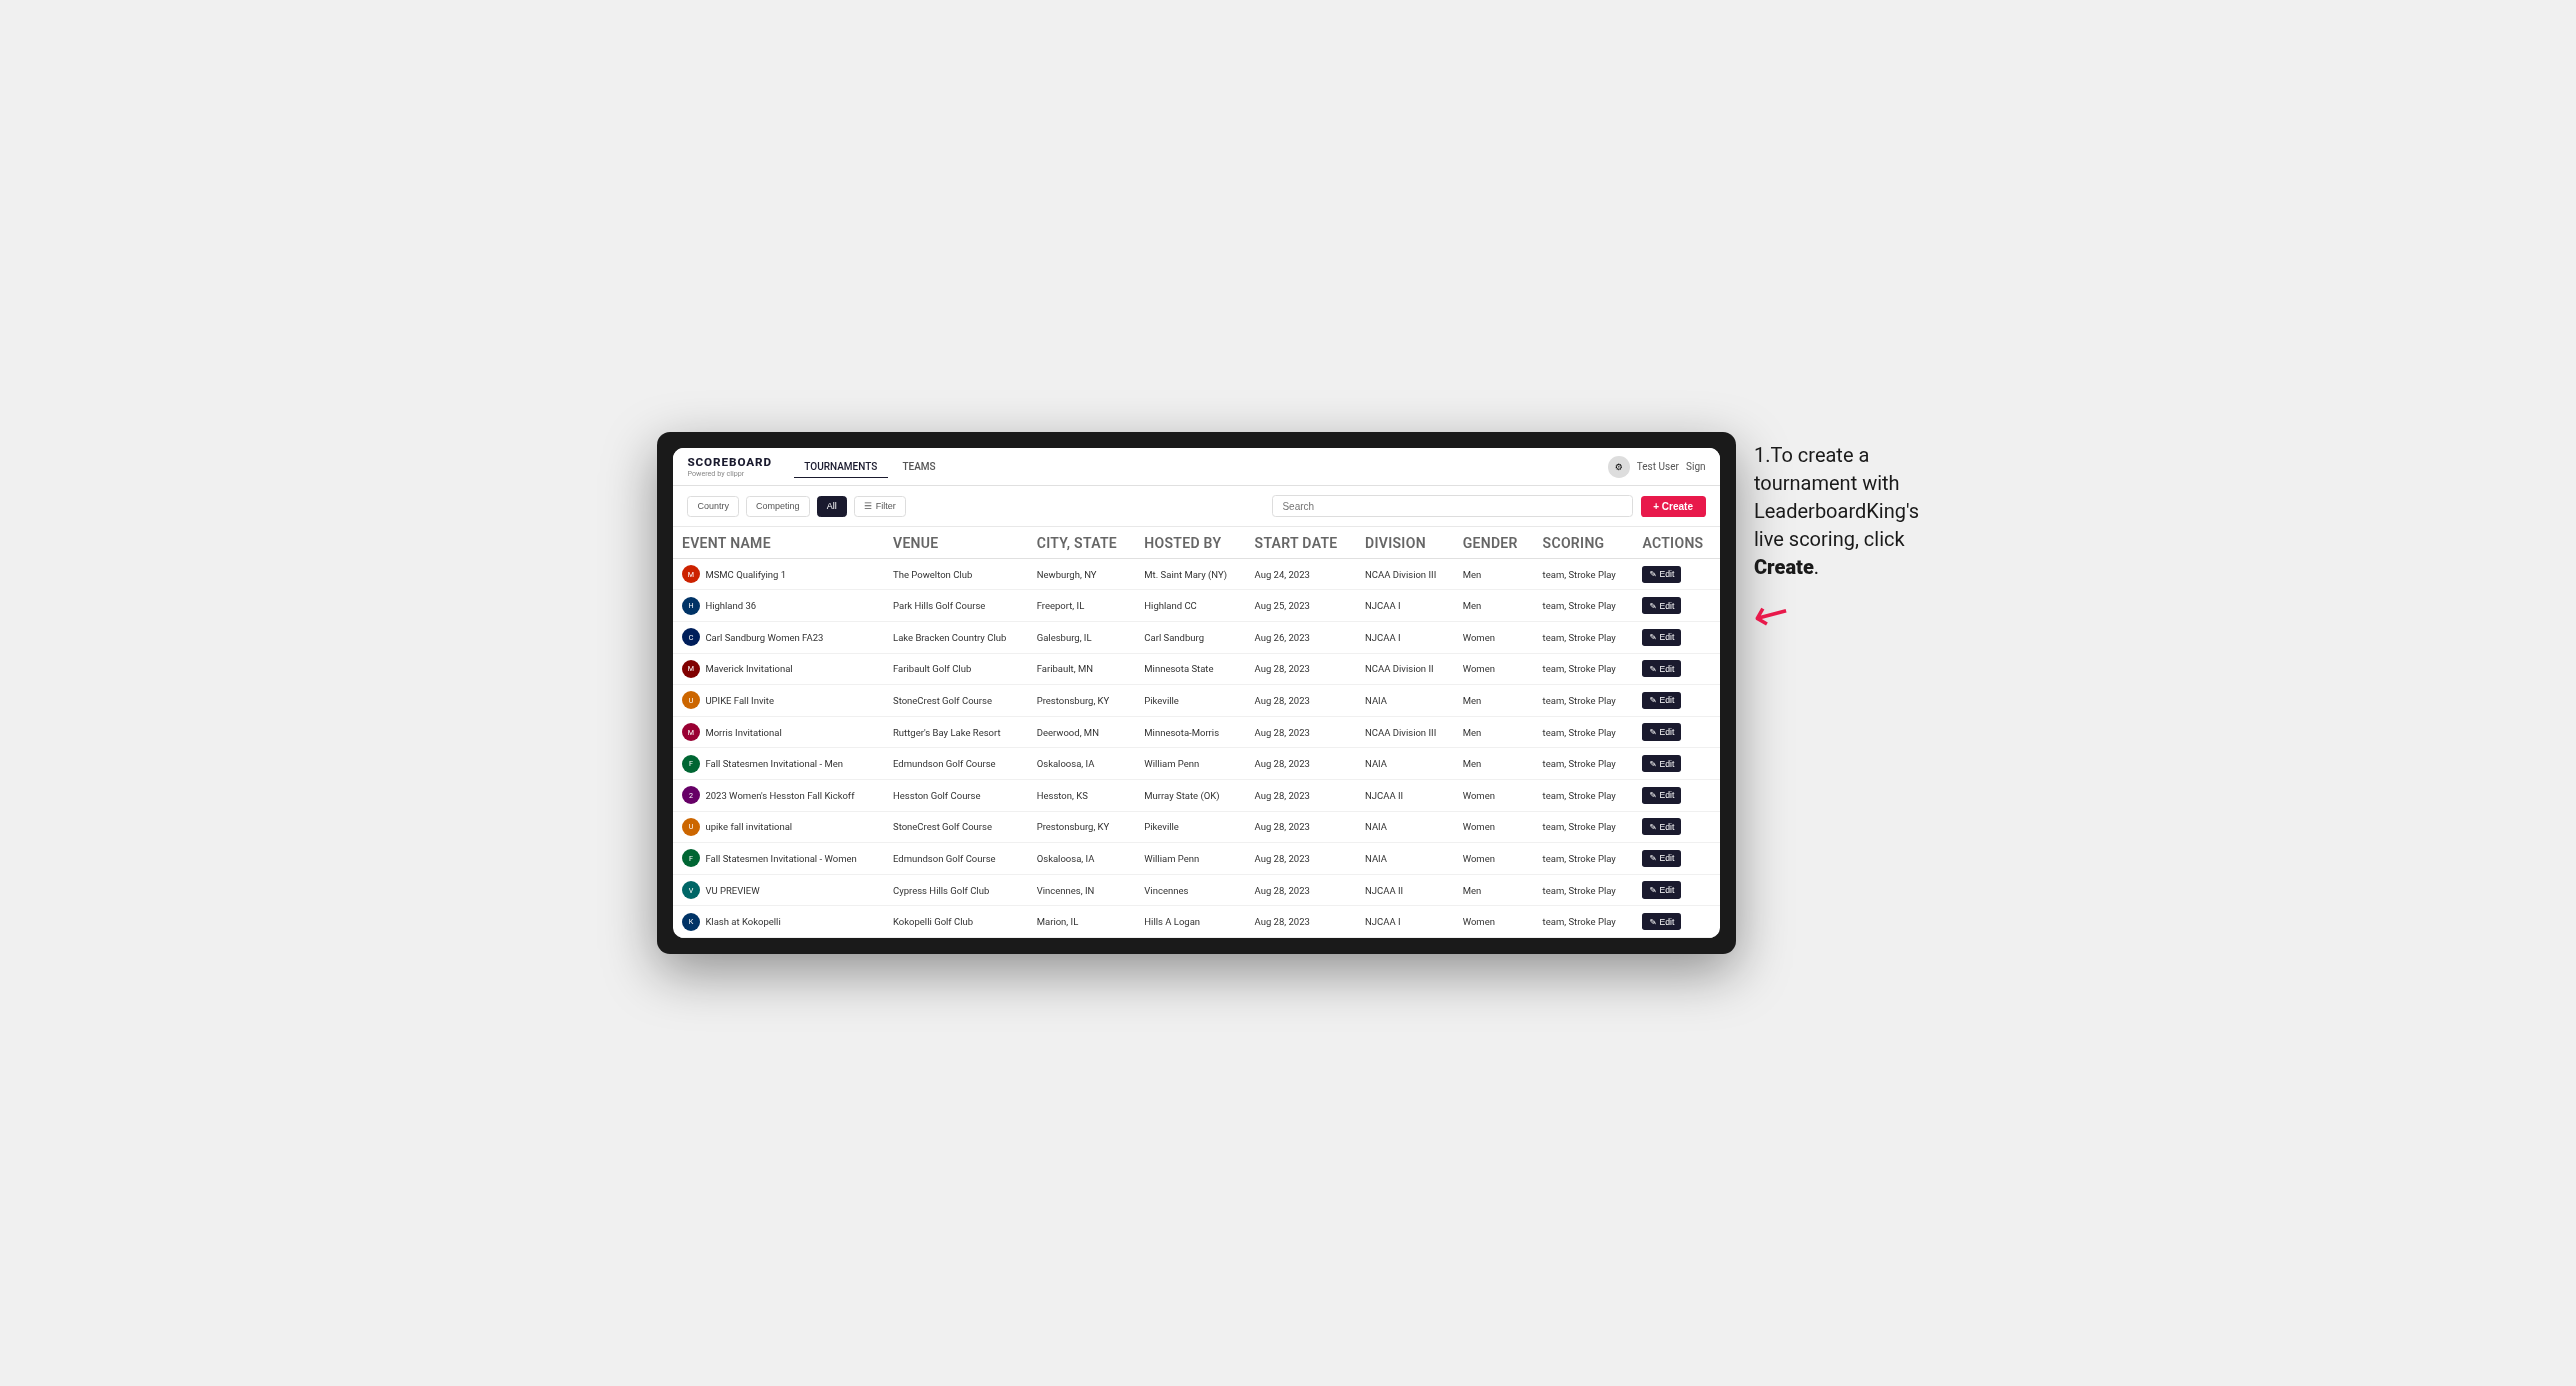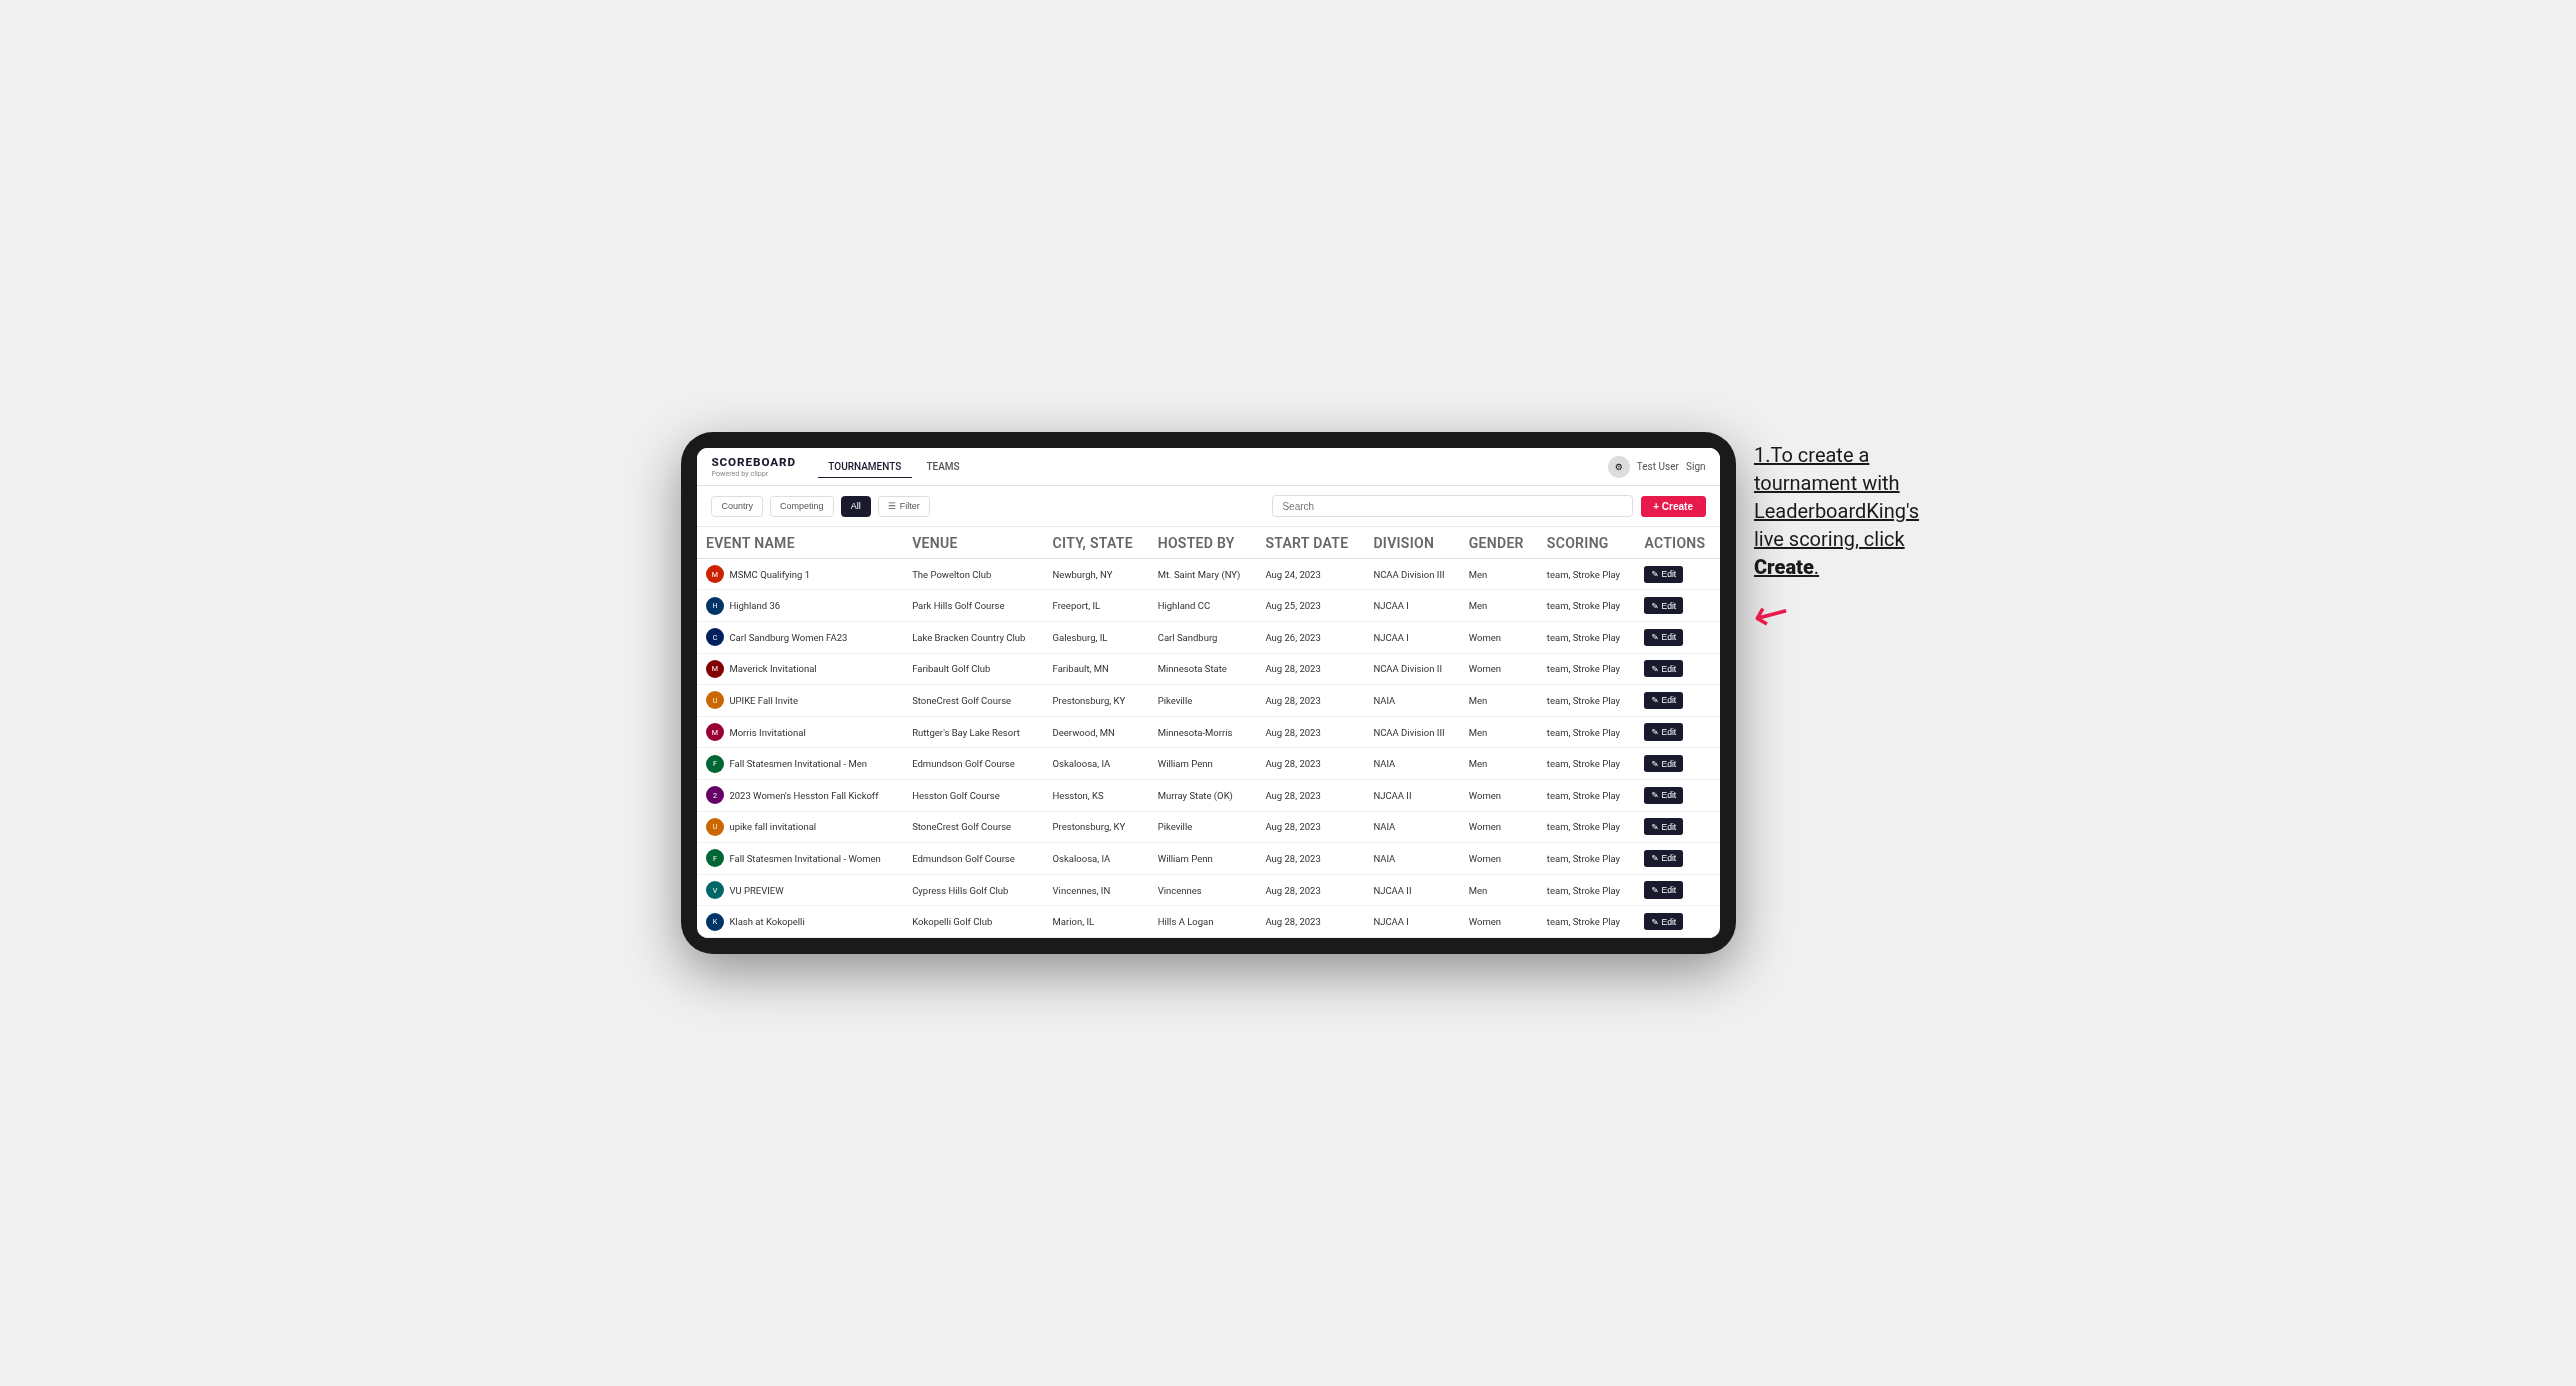--- a/index.html
+++ b/index.html
@@ -16,26 +16,25 @@
     .outer-container {
       display: flex;
       align-items: flex-start;
       gap: 18px;
       width: 100%;
       max-width: 1262px;
     }
 
     .tablet-wrapper {
       background: #1a1a1a;
-      border-radius: 32px;
+      border-radius: 13px;
       padding: 16px;
       box-shadow: 0 18px 54px rgba(0,0,0,0.4);
       flex: 1;
       min-width: 0;
-      margin-left: 24px;
     }
 
     .tablet-screen {
       background: #fff;
       border-radius: 10.8px;
       overflow: hidden;
     }
 
     
     .app-header {
@@ -248,21 +247,20 @@
     
     .annotation-panel {
       max-width: 234px;
       padding-top: 9px;
     }
 
     .annotation-text {
       font-size: 20px;
       line-height: 1.4;
       color: #1a1a1a;
-      text-decoration: underline;
     }
 
     .annotation-text strong {
       font-weight: 900;
     }
 
     .arrow-indicator {
       color: #e8194b;
       font-size: 43px;
       transform: rotate(30deg);

